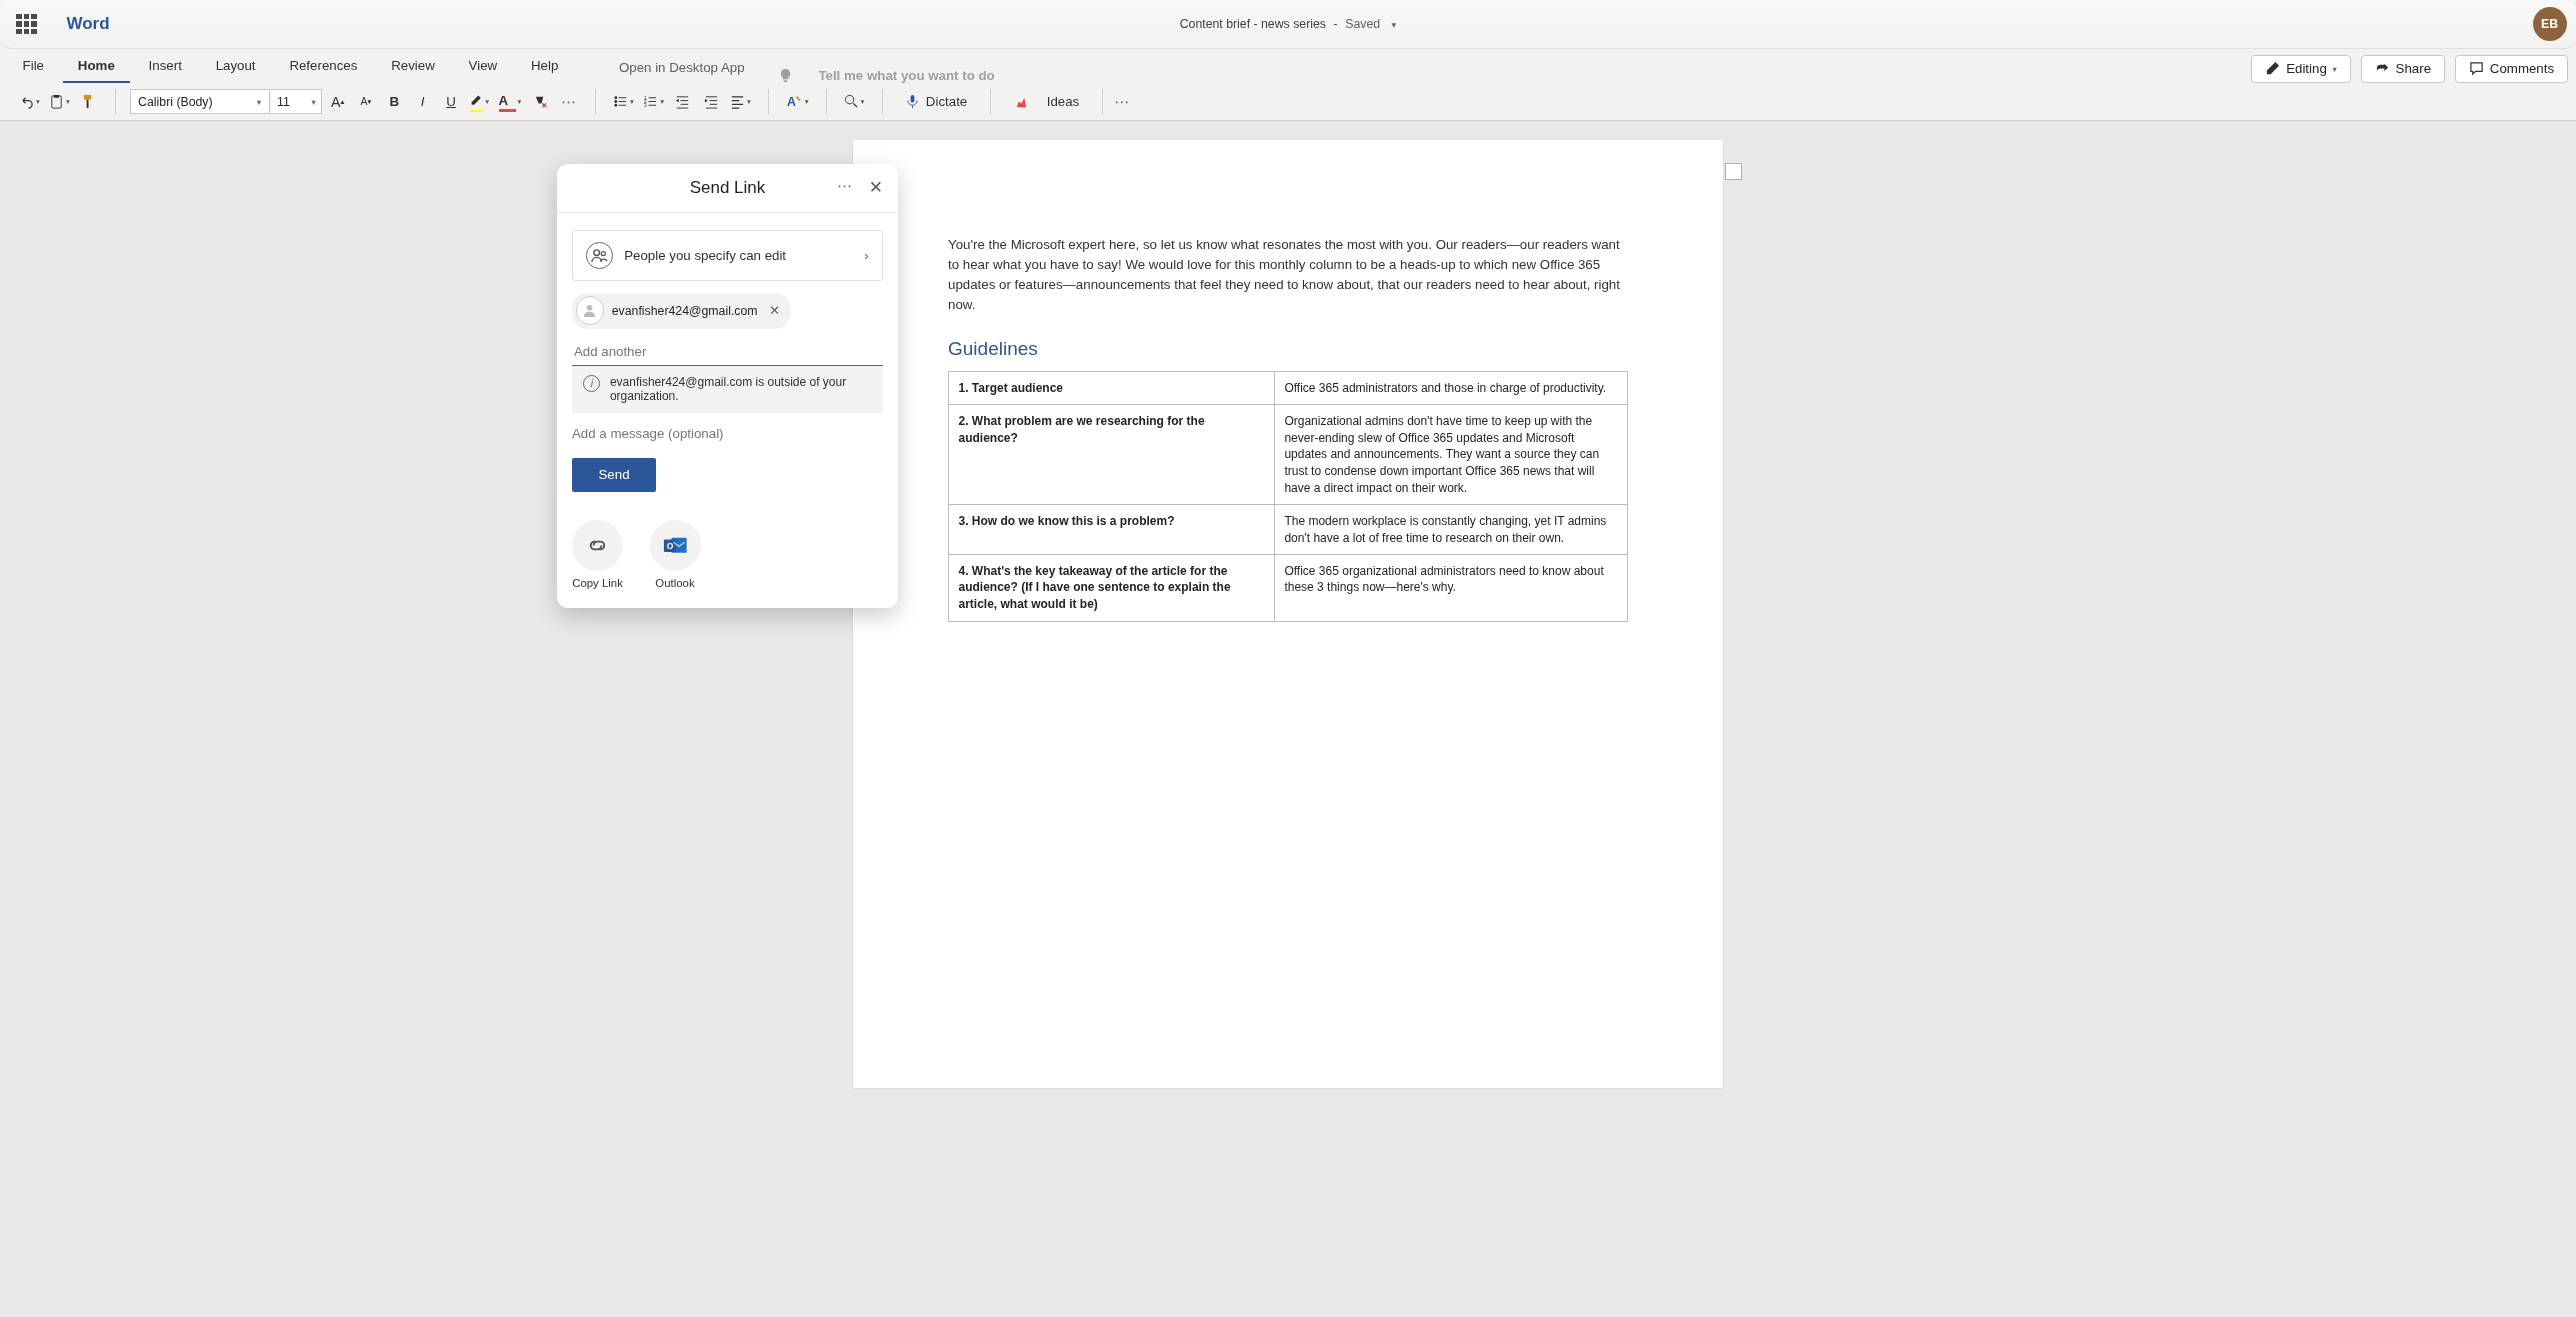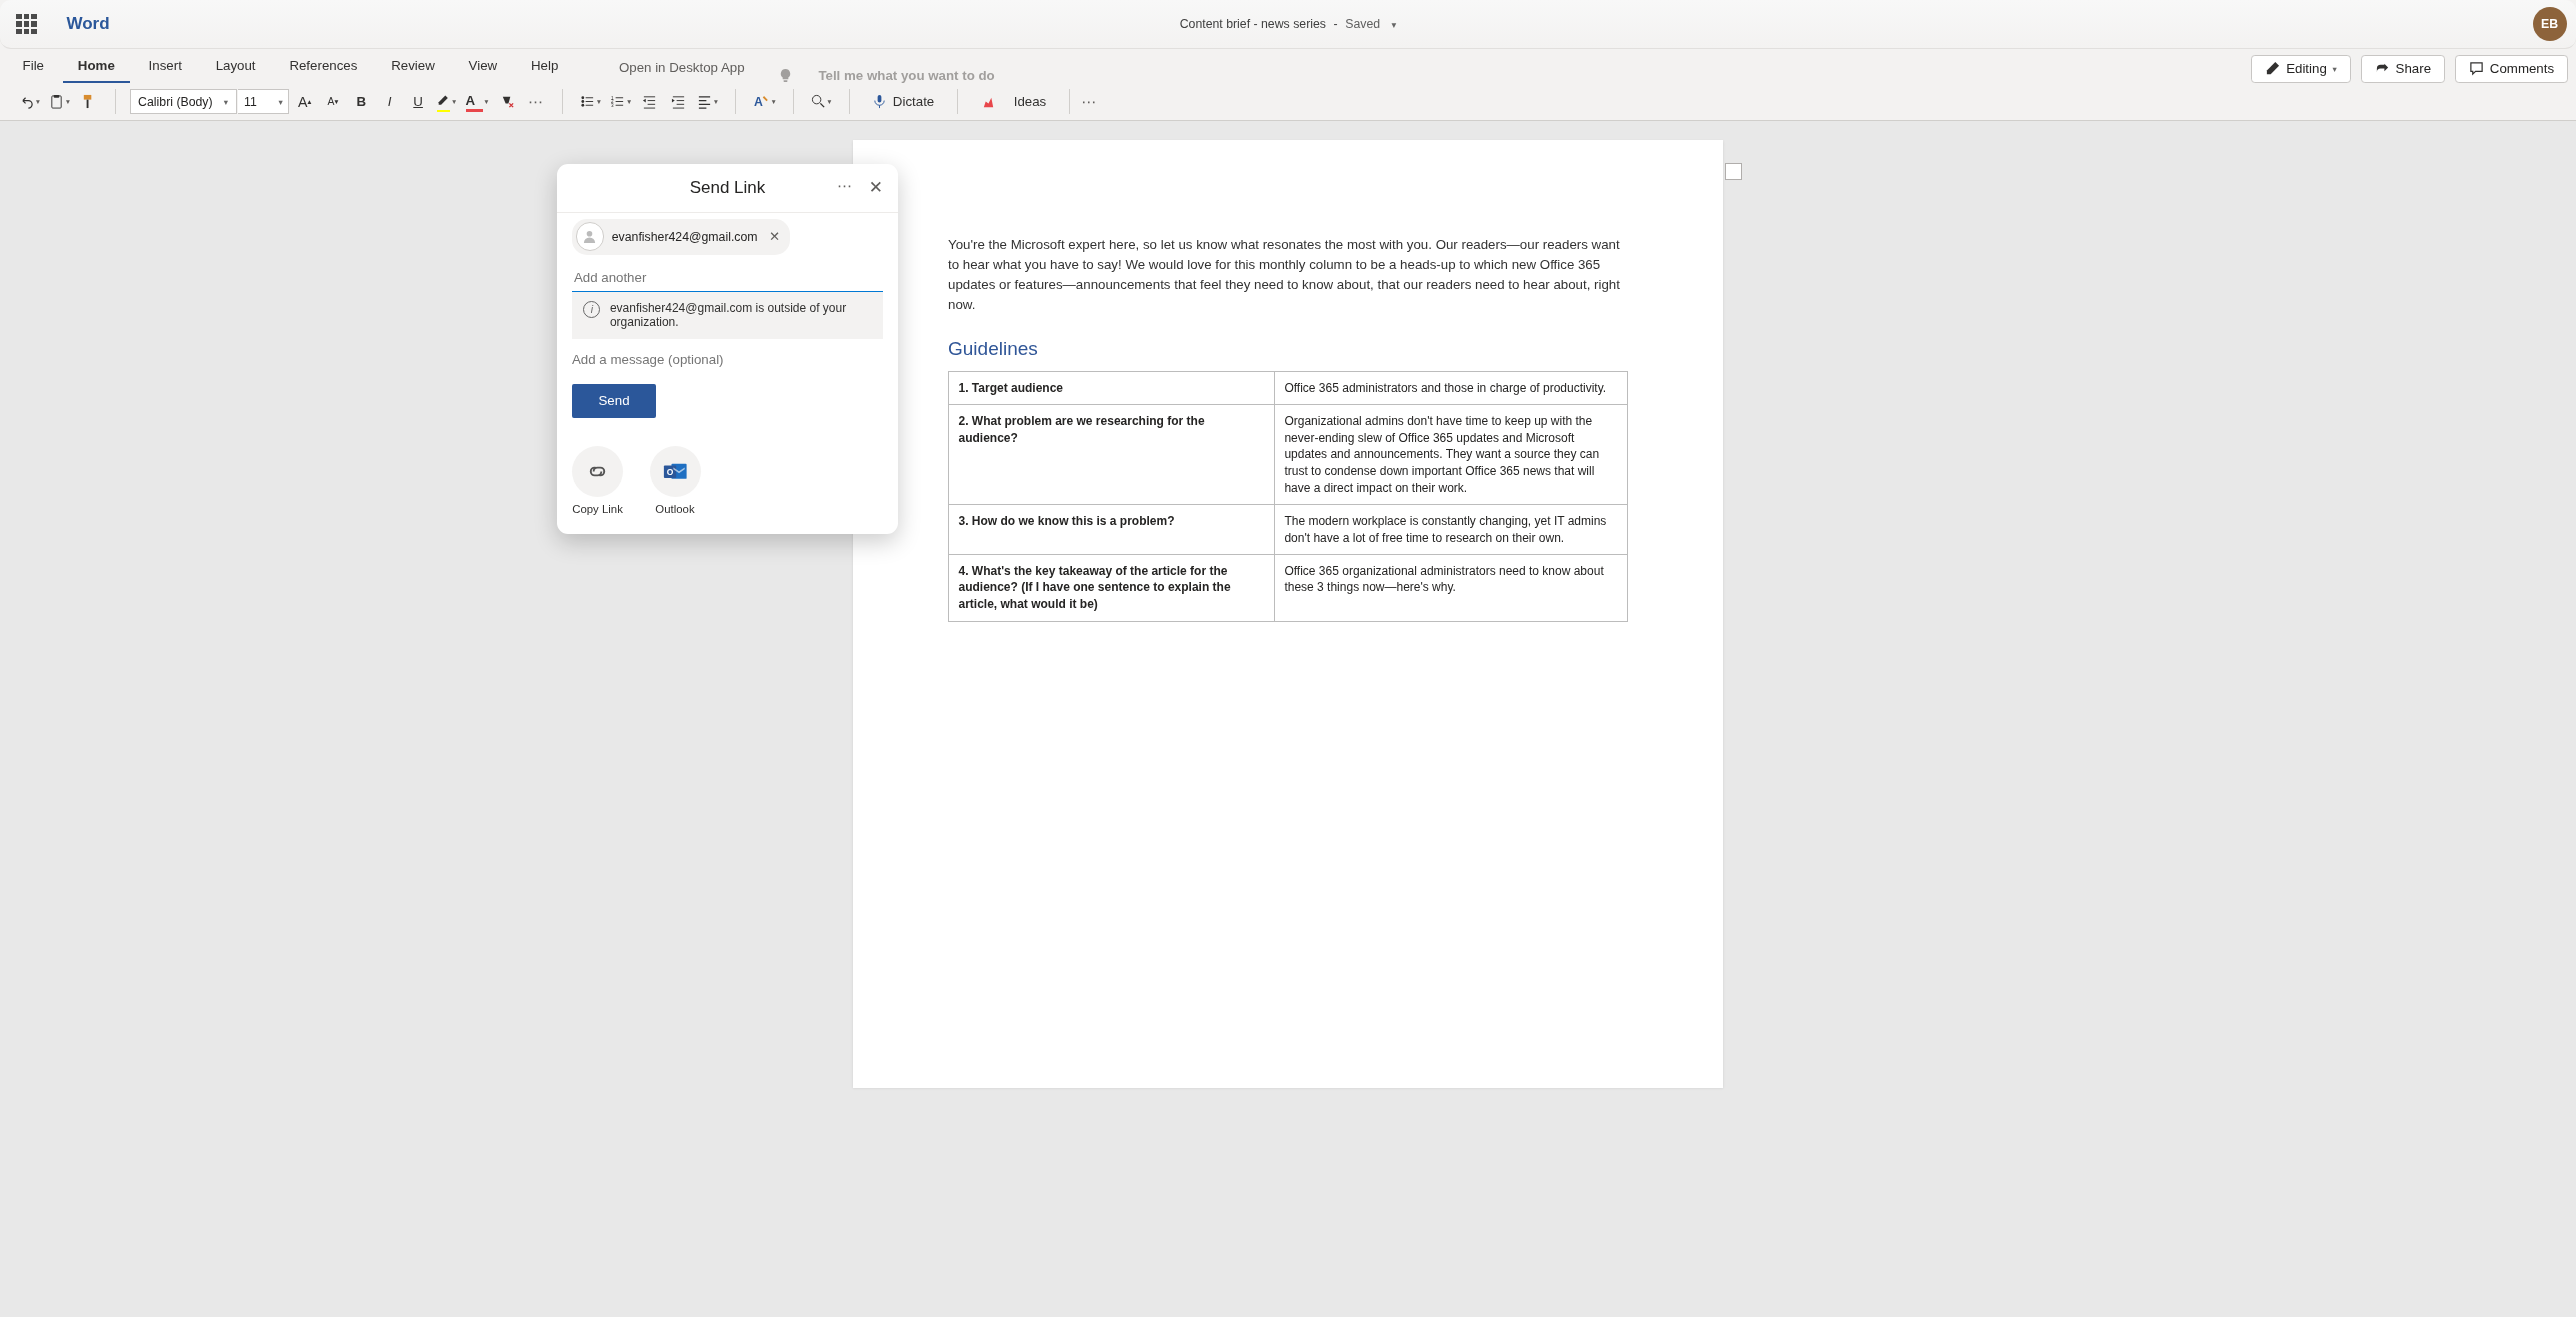--- a/index.html
+++ b/index.html
@@ -76,21 +76,21 @@
   padding:0 7.6px; gap:3.8px;
 }
 .ribbon-group { display:flex; align-items:center; gap:1.9px; padding:0 7.6px; }
 .ribbon-sep { width:0.9px; height:25px; background:#d0cecb; margin:0 1.9px; }
 .ribbon-btn {
   min-width:26.5px; height:26.5px; display:flex; align-items:center; justify-content:center;
   border-radius:2.8px; cursor:pointer; color:#323130; padding:0 3.8px;
 }
 .ribbon-btn .tri { font-size:7.6px; color:#605e5c; margin-left:1.9px; }
 .font-select {
-  width:107px; height:25px; border:0.9px solid #c8c6c4; background:#fff; font-size:12.3px;
+  width:140px; height:25px; border:0.9px solid #c8c6c4; background:#fff; font-size:12.3px;
   display:flex; align-items:center; padding:0 7.6px; gap:5.7px;
 }
 .size-select {
   width:51px; height:25px; border:0.9px solid #c8c6c4; border-left:none; background:#fff; font-size:12.3px;
   display:flex; align-items:center; padding:0 5.7px; gap:3.8px;
 }
 .font-color-a { position:relative; width:17px; height:17px; }
 .font-color-a span { font-weight:700; font-size:13.3px; }
 .font-color-a .bar { position:absolute; bottom:-1.9px; left:0; right:0; height:2.8px; background:#e8474b; }
 
@@ -464,20 +464,32 @@
       </table>
   </div>
 </div>
 
 <div class="flyout">
   <div class="flyout-header">
     <h3>Send Link</h3>
     <span class="dots">⋯</span>
     <span class="close">✕</span>
   </div>
+  <div class="link-settings">
+    <div class="globe">
+      <svg width="17" height="17" viewBox="0 0 18 18">
+          <circle cx="6" cy="6" r="3" fill="none" stroke="#555" stroke-width="1.5"></circle>
+          <path fill="none" stroke="#555" stroke-width="1.5" d="M1 16a5 5 0 0110 0"></path>
+          <circle cx="13" cy="7" r="2.2" fill="none" stroke="#555" stroke-width="1.3"></circle>
+          <path fill="none" stroke="#555" stroke-width="1.3" d="M10 15a4 4 0 017 0"></path>
+        </svg>
+    </div>
+    <div class="txt">People you specify can edit</div>
+    <div class="chev">›</div>
+  </div>
   <div class="chip-row">
     <div class="chip">
       <span class="circ">
         <svg width="15" height="15" viewBox="0 0 16 16">
             <circle cx="8" cy="5" r="3" fill="#bbb"></circle>
             <path fill="#bbb" d="M2 15a6 6 0 0112 0z"></path>
           </svg>
       </span>
       <span>evanfisher424@gmail.com</span>
       <span class="x">✕</span>

